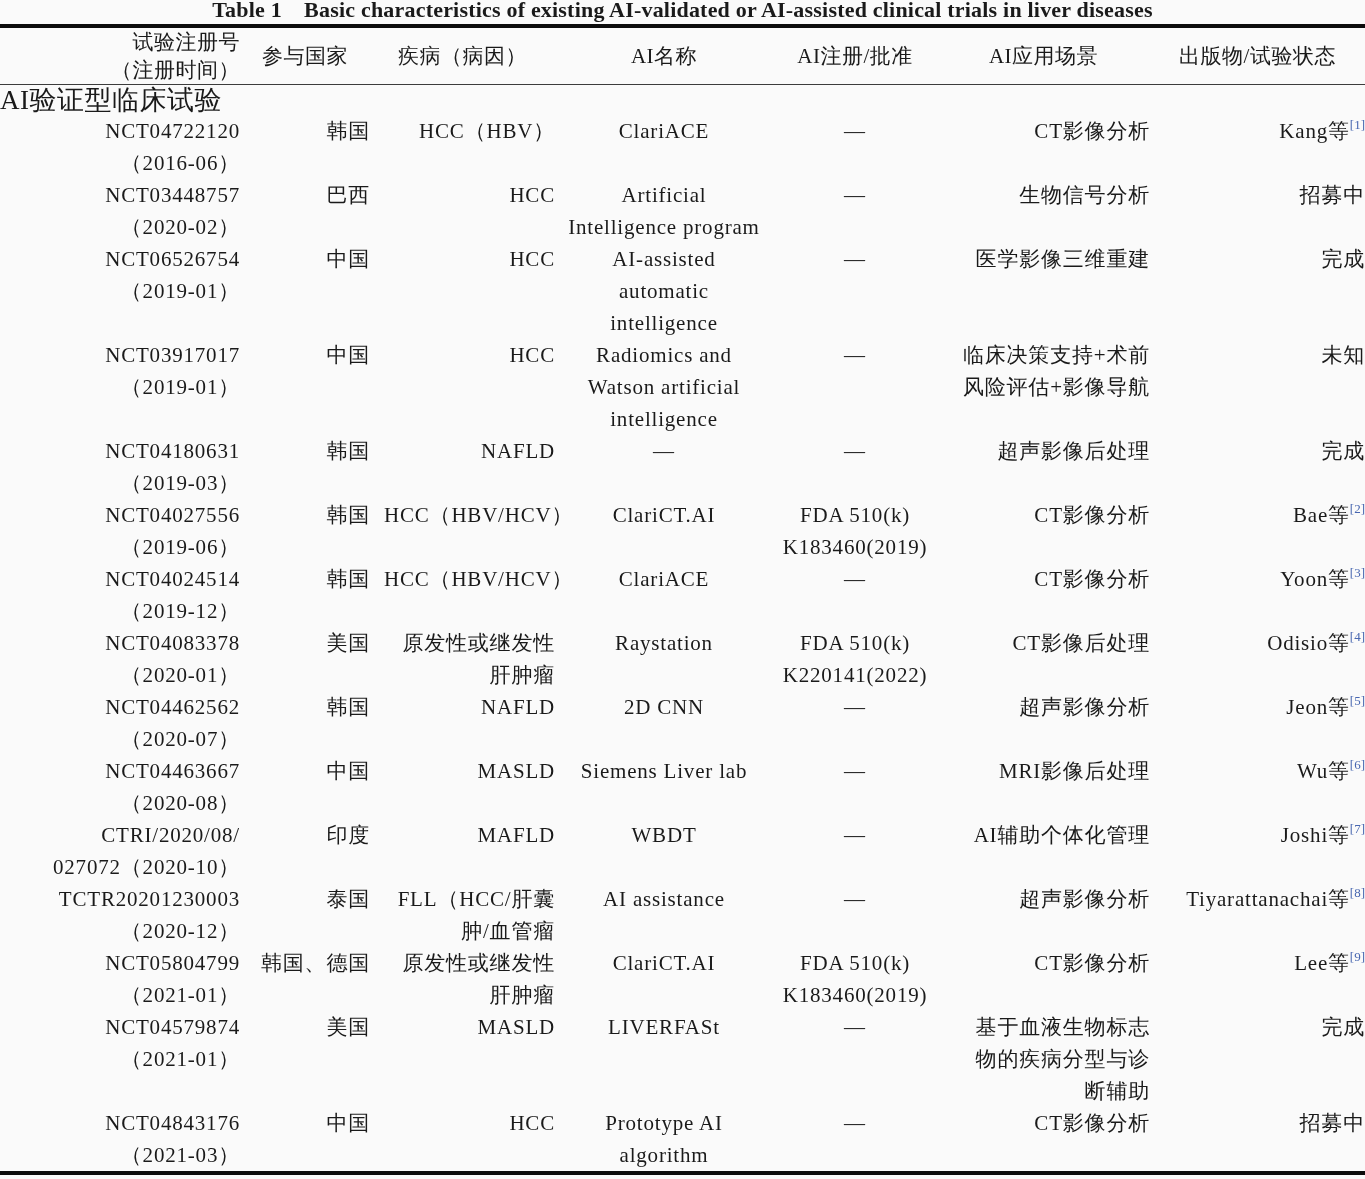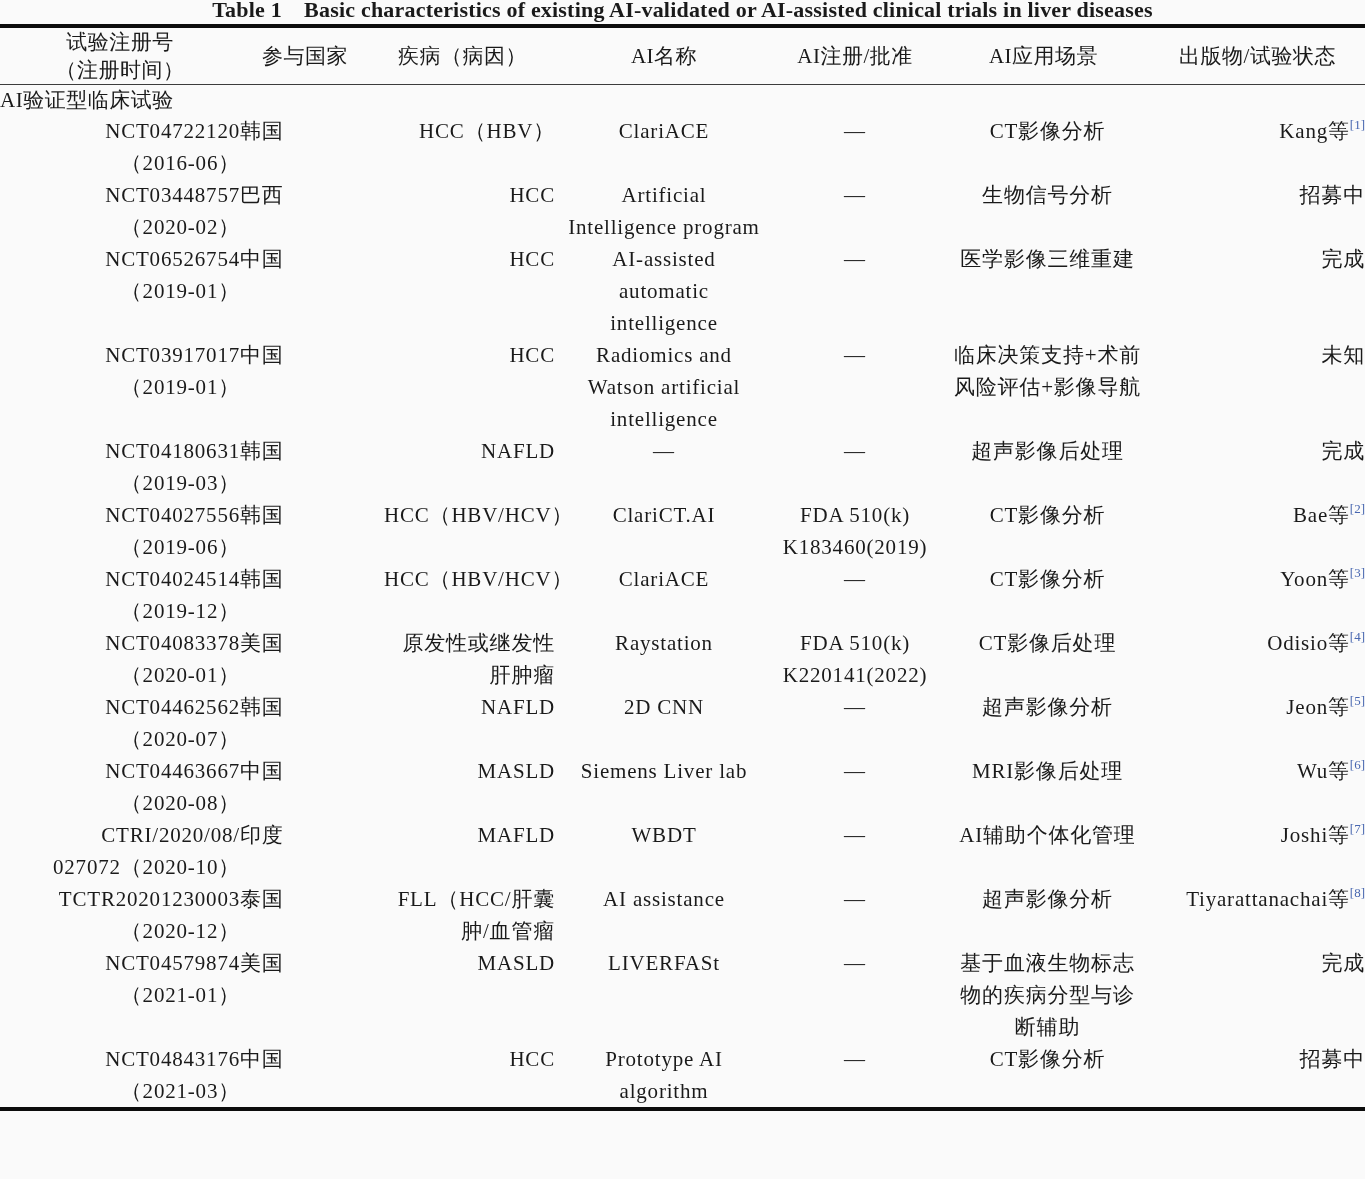--- a/index.html
+++ b/index.html
@@ -47,45 +47,45 @@
     font-size: 21px;
     line-height: 28px;
     height: 56px;
     vertical-align: middle;
     white-space: pre;
     border-bottom: 1.5px solid #3c3c3c;
     padding: 0;
     letter-spacing: 0.5px;
   }
   thead th.h1 {
-    text-align: center;
+    text-align: right;
   }
   td.section-cell {
-    font-size: 21px;
+    font-size: 27px;
     line-height: 30px;
     height: 30px;
     padding: 0;
     text-align: left;
     white-space: pre;
     letter-spacing: 0.5px;
   }
   tbody td {
     font-size: 21px;
     line-height: 32px;
     vertical-align: top;
     padding: 0;
     white-space: pre;
     letter-spacing: 0.8px;
   }
   td.c1 { text-align: right; padding-left: 29px; }
-  td.c2 { text-align: left; }
+  td.c2 { text-align: right; }
   td.c3 { text-align: right; padding-left: 14px; }
   td.c4 { text-align: center; }
   td.c5 { text-align: center; }
-  td.c6 { text-align: center; padding-left: 8px; }
+  td.c6 { text-align: right; padding-left: 8px; }
   td.c7 { text-align: right; }
   sup.ref {
     font-size: 13px;
     letter-spacing: 0;
     line-height: 0;
     vertical-align: 9px;
   }
 </style>
 </head>
 <body>
@@ -255,20 +255,32 @@
 （2020-12）</td>
         <td class="c2">泰国</td>
         <td class="c3">FLL（HCC/肝囊
 肿/血管瘤</td>
         <td class="c4">AI assistance</td>
         <td class="c5">—</td>
         <td class="c6">超声影像分析</td>
         <td class="c7"><span>Tiyarattanachai等</span><sup class="ref" style="color: rgb(71, 102, 176);">[8]</sup></td>
       </tr>
 
+      <tr>
+        <td class="c1">NCT05804799
+（2021-01）</td>
+        <td class="c2">韩国、德国</td>
+        <td class="c3">原发性或继发性
+肝肿瘤</td>
+        <td class="c4">ClariCT.AI</td>
+        <td class="c5">FDA 510(k)
+K183460(2019)</td>
+        <td class="c6">CT影像分析</td>
+        <td class="c7"><span>Lee等</span><sup class="ref" style="color: rgb(71, 102, 176);">[9]</sup></td>
+      </tr>
 
       <tr>
         <td class="c1">NCT04579874
 （2021-01）</td>
         <td class="c2">美国</td>
         <td class="c3">MASLD</td>
         <td class="c4">LIVERFASt</td>
         <td class="c5">—</td>
         <td class="c6">基于血液生物标志
 物的疾病分型与诊

